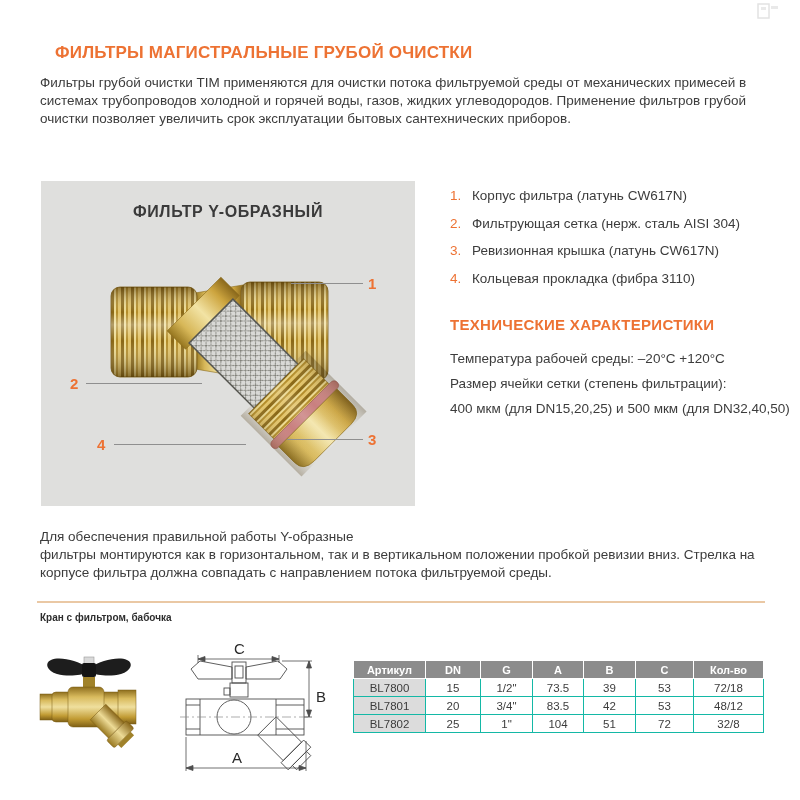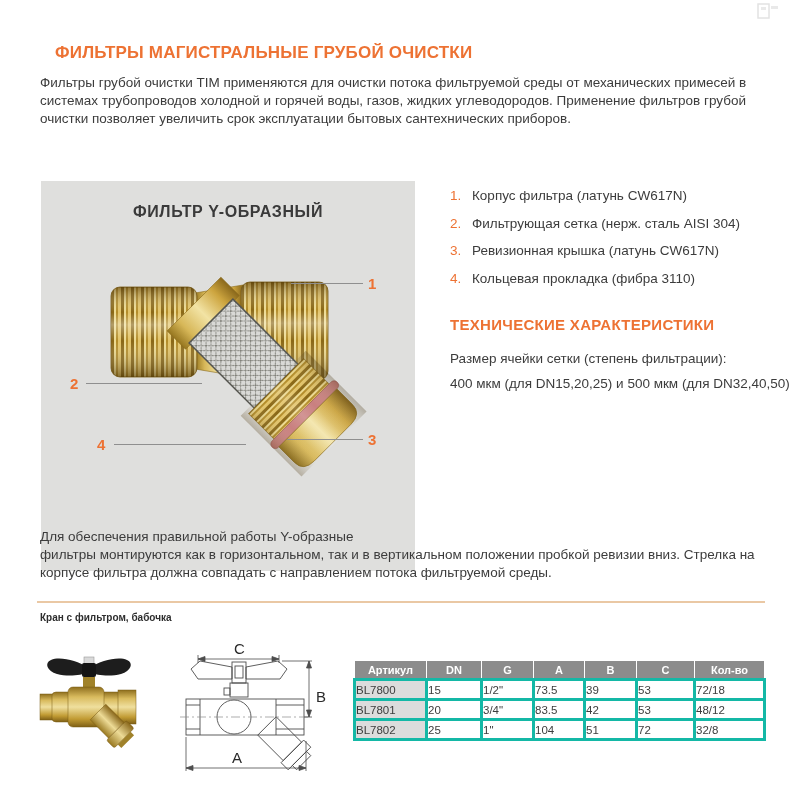--- a/index.html
+++ b/index.html
@@ -4,21 +4,21 @@
 <style>
   html,body{margin:0;padding:0;}
   body{width:800px;height:800px;background:#ffffff;position:relative;overflow:hidden;
        font-family:"Liberation Sans", sans-serif;color:#3a3a3a;}
 
   .title{position:absolute;left:40px;top:28px;margin:15px;font-size:17px;font-weight:bold;
          color:#ED7233;letter-spacing:.2px;}
   .intro{position:absolute;left:40px;top:74px;margin:0;font-size:13.5px;line-height:18px;
          white-space:pre;color:#3c3c3c;}
 
-  .diagram-box{position:absolute;left:41px;top:181px;width:374px;height:390px;background:#dfdfdd;}
+  .diagram-box{position:absolute;left:41px;top:181px;width:374px;height:325px;background:#dfdfdd;}
   .diagram-label{position:absolute;left:0;top:22px;width:100%;text-align:center;
                  font-size:16px;font-weight:600;color:#3a3a3a;letter-spacing:.6px;}
   .filter-svg{position:absolute;left:0;top:0;width:374px;height:325px;}
   .callout-line{position:absolute;height:1px;background:#8f8f8f;}
   .callout-num{position:absolute;color:#ED7233;font-weight:bold;font-size:15px;line-height:15px;}
 
   .parts{position:absolute;left:450px;top:188px;}
   .part-item{display:flex;gap:7px;font-size:13.5px;line-height:15px;margin-bottom:12.5px;color:#3c3c3c;}
   .pnum{color:#ED7233;min-width:15px;}
 
@@ -33,22 +33,22 @@
   .product-heading{position:absolute;left:40px;top:612px;margin:0;font-size:10px;font-weight:bold;color:#2e2e2e;}
 
   .valve-photo{position:absolute;left:38px;top:650px;width:110px;height:100px;}
   .valve-drawing{position:absolute;left:176px;top:641px;width:160px;height:140px;}
   .dim-label{font-size:15px;fill:#2a2a2a;font-family:"Liberation Sans", sans-serif;}
 
   .spec-table{position:absolute;left:353px;top:644px;border-collapse:collapse;table-layout:fixed;
               border:1px solid #a6a6a6;margin-top:16px;}
   .spec-table th{background:#8c8c8c;color:#ffffff;font-weight:bold;font-size:11px;
                  border:1px solid #ffffff;height:17px;padding:0;text-align:center;}
-  .spec-table td{border:3px solid #14b8a6;font-size:11.5px;color:#3c3c3c;height:17px;
-                 padding:0;text-align:left;background:#ffffff;}
+  .spec-table td{border:1px solid #14b8a6;font-size:11.5px;color:#3c3c3c;height:17px;
+                 padding:0;text-align:center;background:#ffffff;}
   .spec-table td:first-child{background:#dcdcdc;}
 
   .corner-glyph{position:absolute;left:757px;top:3px;width:22px;height:18px;opacity:.55;}
 </style>
 </head>
 <body>
 
 <div class="page">
 
   <div class="corner-glyph">
@@ -160,20 +160,21 @@
       <span>Ревизионная крышка (латунь CW617N)</span>
     </div>
     <div class="part-item">
       <span class="pnum">4.</span>
       <span>Кольцевая прокладка (фибра 3110)</span>
     </div>
   </div>
 
   <h2 class="specs-heading">ТЕХНИЧЕСКИЕ ХАРАКТЕРИСТИКИ</h2>
   <div class="specs">
+    <div class="spec-line">Температура рабочей среды: –20°C +120°C</div>
     <div class="spec-line">Размер ячейки сетки (степень фильтрации):</div>
     <div class="spec-line">400 мкм (для DN15,20,25) и 500 мкм (для DN32,40,50)</div>
   </div>
 
   <p class="note">Для обеспечения правильной работы Y-образные
 фильтры монтируются как в горизонтальном, так и в вертикальном положении пробкой ревизии вниз. Стрелка на
 корпусе фильтра должна совпадать с направлением потока фильтруемой среды.</p>
 
   <div class="divider"></div>
   <h3 class="product-heading">Кран с фильтром, бабочка</h3>

